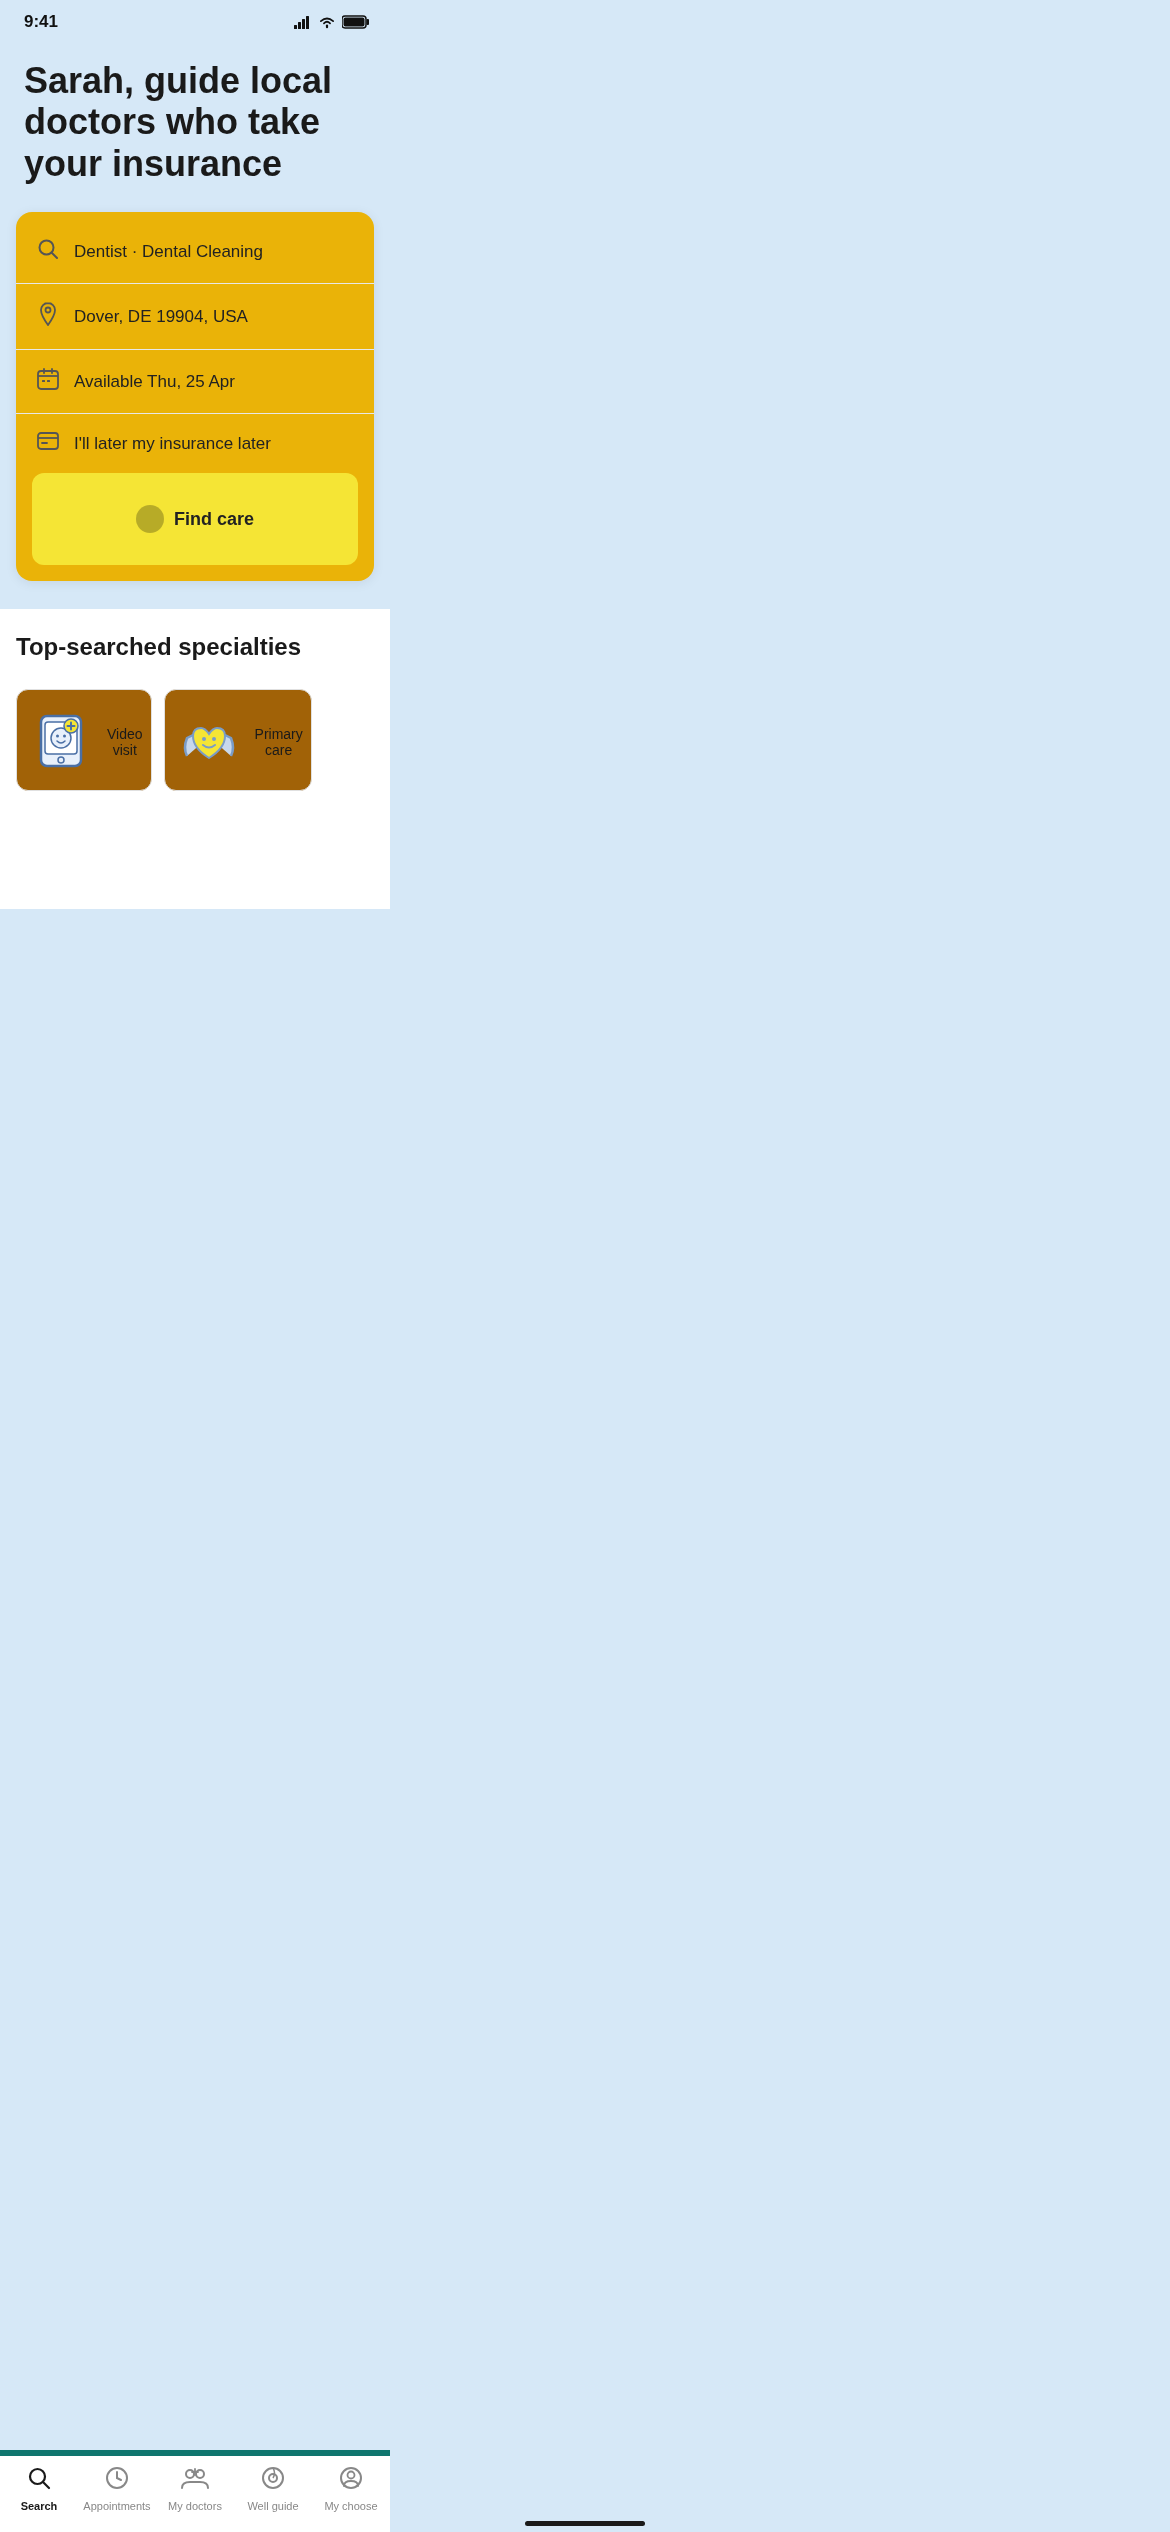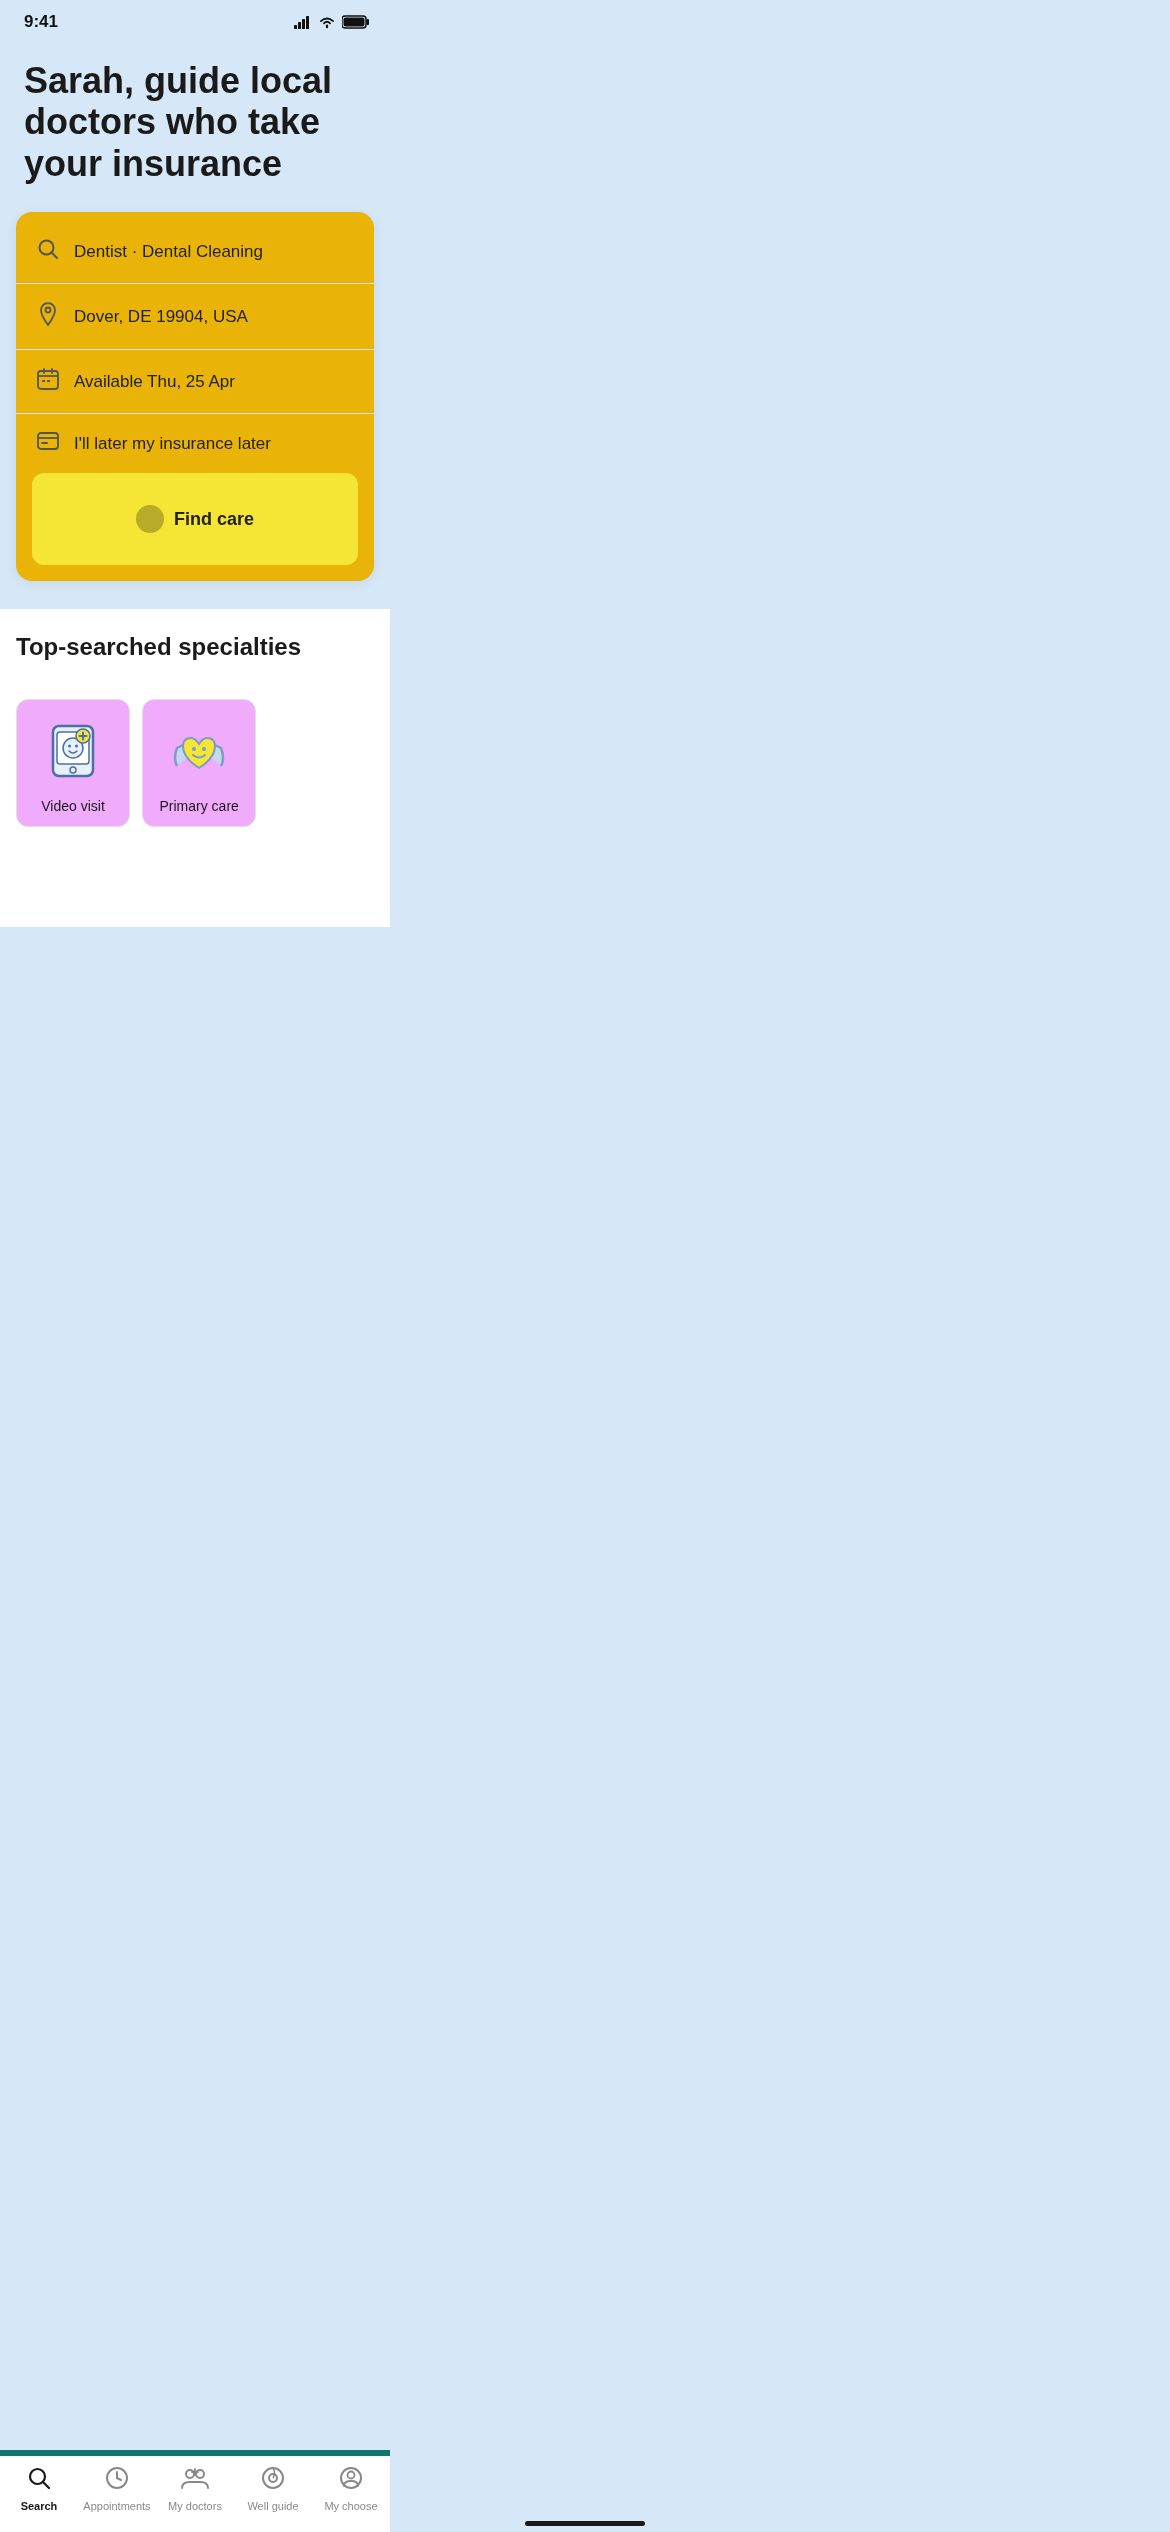--- a/index.html
+++ b/index.html
@@ -107,40 +107,40 @@
       margin-top: 28px;
       padding: 24px 16px 100px 16px;
       border-radius: 0;
       min-height: 300px;
     }
 
     .section-title {
       font-size: 24px;
       font-weight: 700;
       color: #1a1a1a;
-      margin-bottom: 38px;
+      margin-bottom: 28px;
     }
 
     
     .specialty-grid {
       display: flex;
       gap: 12px;
       overflow-x: auto;
     }
     .specialty-card {
       flex: 0 0 calc(33% - 4px);
       border: 1.5px solid #e0e0e0;
       border-radius: 12px;
       padding: 16px 8px 12px 8px;
       display: flex;
-      flex-direction: column;
+      flex-direction: row;
       align-items: center;
       gap: 10px;
       cursor: pointer;
-      background: #f0abfc;
+      background: #a16207;
     }
     .specialty-card .card-icon {
       width: 72px;
       height: 72px;
       display: flex;
       align-items: center;
       justify-content: center;
     }
     .specialty-card .card-label {
       font-size: 14px;

